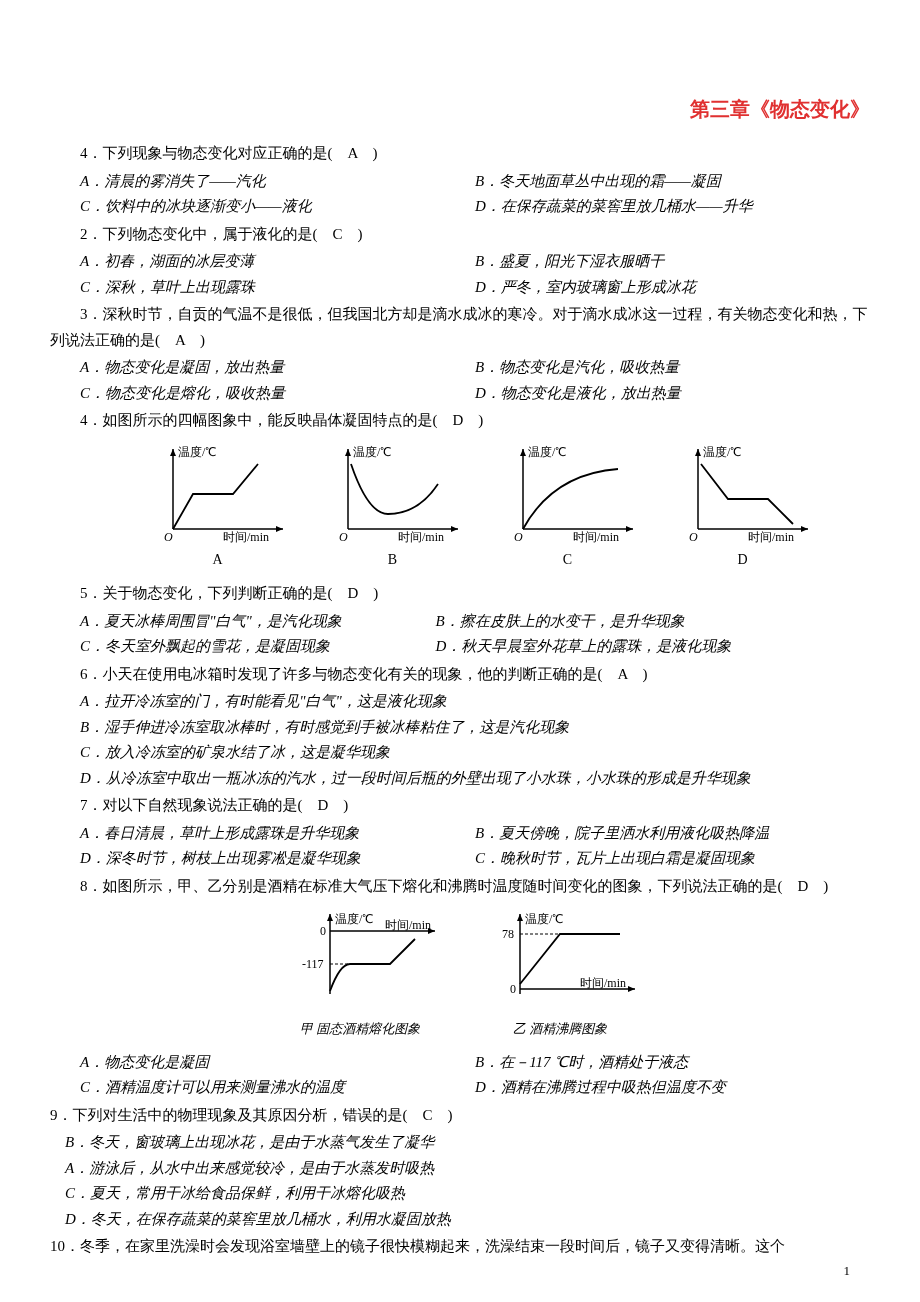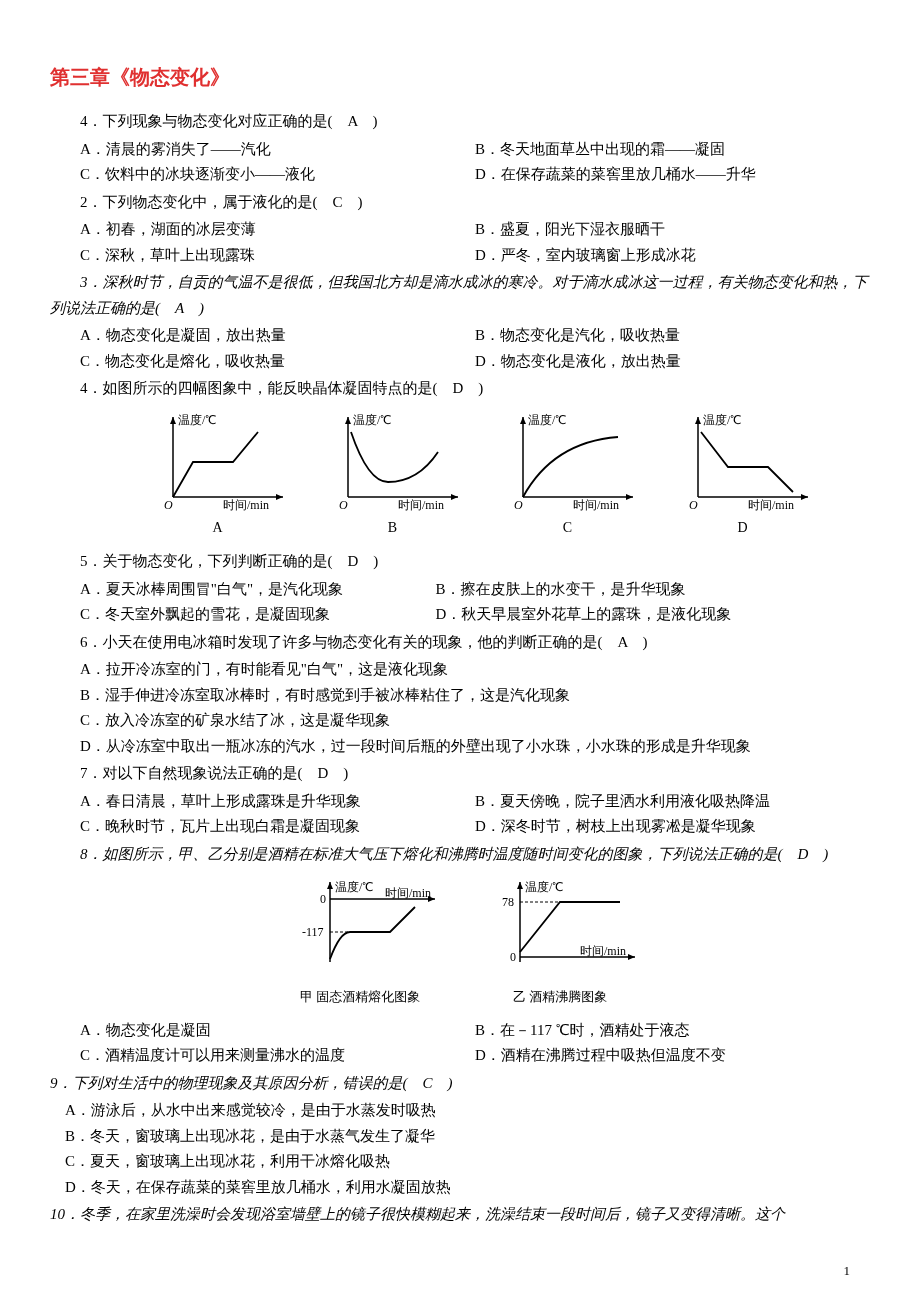--- a/index.html
+++ b/index.html
@@ -7,38 +7,39 @@
     font-size: 15px;
     line-height: 1.7;
     color: #000;
     background: #fff;
     margin: 0;
     padding: 60px 50px 40px 50px;
     width: 920px;
     box-sizing: border-box;
   }
   .title {
-    text-align: left;
+    text-align: right;
     color: #e03030;
     font-weight: bold;
     font-size: 20px;
     margin-bottom: 15px;
+    margin-top: 32px;
   }
   .question {
     text-indent: 2em;
     margin: 2px 0;
   }
   .question-noindent {
     margin: 2px 0;
-    font-style: italic;
   }
   .options-row {
     display: flex;
     flex-wrap: wrap;
     margin-left: 2em;
+    font-style: italic;
   }
   .option-half { width: 50%; }
   .option-full { width: 100%; }
   .option-45 { width: 45%; }
   .option-55 { width: 55%; }
   .graph-row {
     display: flex;
     justify-content: space-around;
     margin: 10px 40px 10px 80px;
   }
@@ -47,21 +48,21 @@
     font-size: 14px;
   }
   .graph-cell svg { display: block; margin: 0 auto; }
   .graph-label { margin-top: 4px; }
   .graph-pair {
     display: flex;
     justify-content: center;
     gap: 40px;
     margin: 10px 0;
   }
-  .graph-caption { font-size: 13px; text-align: center; }
+  .graph-caption { font-size: 13px; text-align: center; font-style: italic; }
   .page-num {
     position: absolute;
     bottom: 20px;
     right: 70px;
     font-size: 13px;
   }
   .axis-label { font-size: 12px; }
 </style>
 </head>
 <body>
@@ -165,22 +166,22 @@
   <div class="option-full">A．拉开冷冻室的门，有时能看见"白气"，这是液化现象</div>
   <div class="option-full">B．湿手伸进冷冻室取冰棒时，有时感觉到手被冰棒粘住了，这是汽化现象</div>
   <div class="option-full">C．放入冷冻室的矿泉水结了冰，这是凝华现象</div>
   <div class="option-full">D．从冷冻室中取出一瓶冰冻的汽水，过一段时间后瓶的外壁出现了小水珠，小水珠的形成是升华现象</div>
 </div>
 
 <div class="question">7．对以下自然现象说法正确的是(　D　)</div>
 <div class="options-row">
   <div class="option-half">A．春日清晨，草叶上形成露珠是升华现象</div>
   <div class="option-half">B．夏天傍晚，院子里洒水利用液化吸热降温</div>
+  <div class="option-half">D．深冬时节，树枝上出现雾凇是凝华现象</div>
   <div class="option-half">C．晚秋时节，瓦片上出现白霜是凝固现象</div>
-  <div class="option-half">D．深冬时节，树枝上出现雾凇是凝华现象</div>
 </div>
 
 <div class="question-noindent"><span style="margin-left:2em">8．如图所示，甲、乙分别是酒精在标准大气压下熔化和沸腾时温度随时间变化的图象，下列说法正确的是(　D　)</span></div>
 
 <div class="graph-pair">
 
   <div>
     <svg width="160" height="100">
       <line x1="50" y1="22" x2="155" y2="22" stroke="#000" stroke-width="1.5"></line>
       <polygon points="155,22 148,19 148,25" fill="#000"></polygon>
@@ -215,21 +216,21 @@
 
 <div class="options-row">
   <div class="option-half">A．物态变化是凝固</div>
   <div class="option-half">B．在－117 ℃时，酒精处于液态</div>
   <div class="option-half">C．酒精温度计可以用来测量沸水的温度</div>
   <div class="option-half">D．酒精在沸腾过程中吸热但温度不变</div>
 </div>
 
 <div class="question-noindent">9．下列对生活中的物理现象及其原因分析，错误的是(　C　)</div>
 <div class="options-row" style="margin-left:1em">
+  <div class="option-full">B．冬天，窗玻璃上出现冰花，是由于水蒸气发生了凝华</div>
   <div class="option-full">A．游泳后，从水中出来感觉较冷，是由于水蒸发时吸热</div>
-  <div class="option-full">B．冬天，窗玻璃上出现冰花，是由于水蒸气发生了凝华</div>
-  <div class="option-full">C．夏天，窗玻璃上出现冰花，利用干冰熔化吸热</div>
+  <div class="option-full">C．夏天，常用干冰给食品保鲜，利用干冰熔化吸热</div>
   <div class="option-full">D．冬天，在保存蔬菜的菜窖里放几桶水，利用水凝固放热</div>
 </div>
 
 <div class="question-noindent">10．冬季，在家里洗澡时会发现浴室墙壁上的镜子很快模糊起来，洗澡结束一段时间后，镜子又变得清晰。这个</div>
 
 <div class="page-num">1</div>
 
 </body></html>

